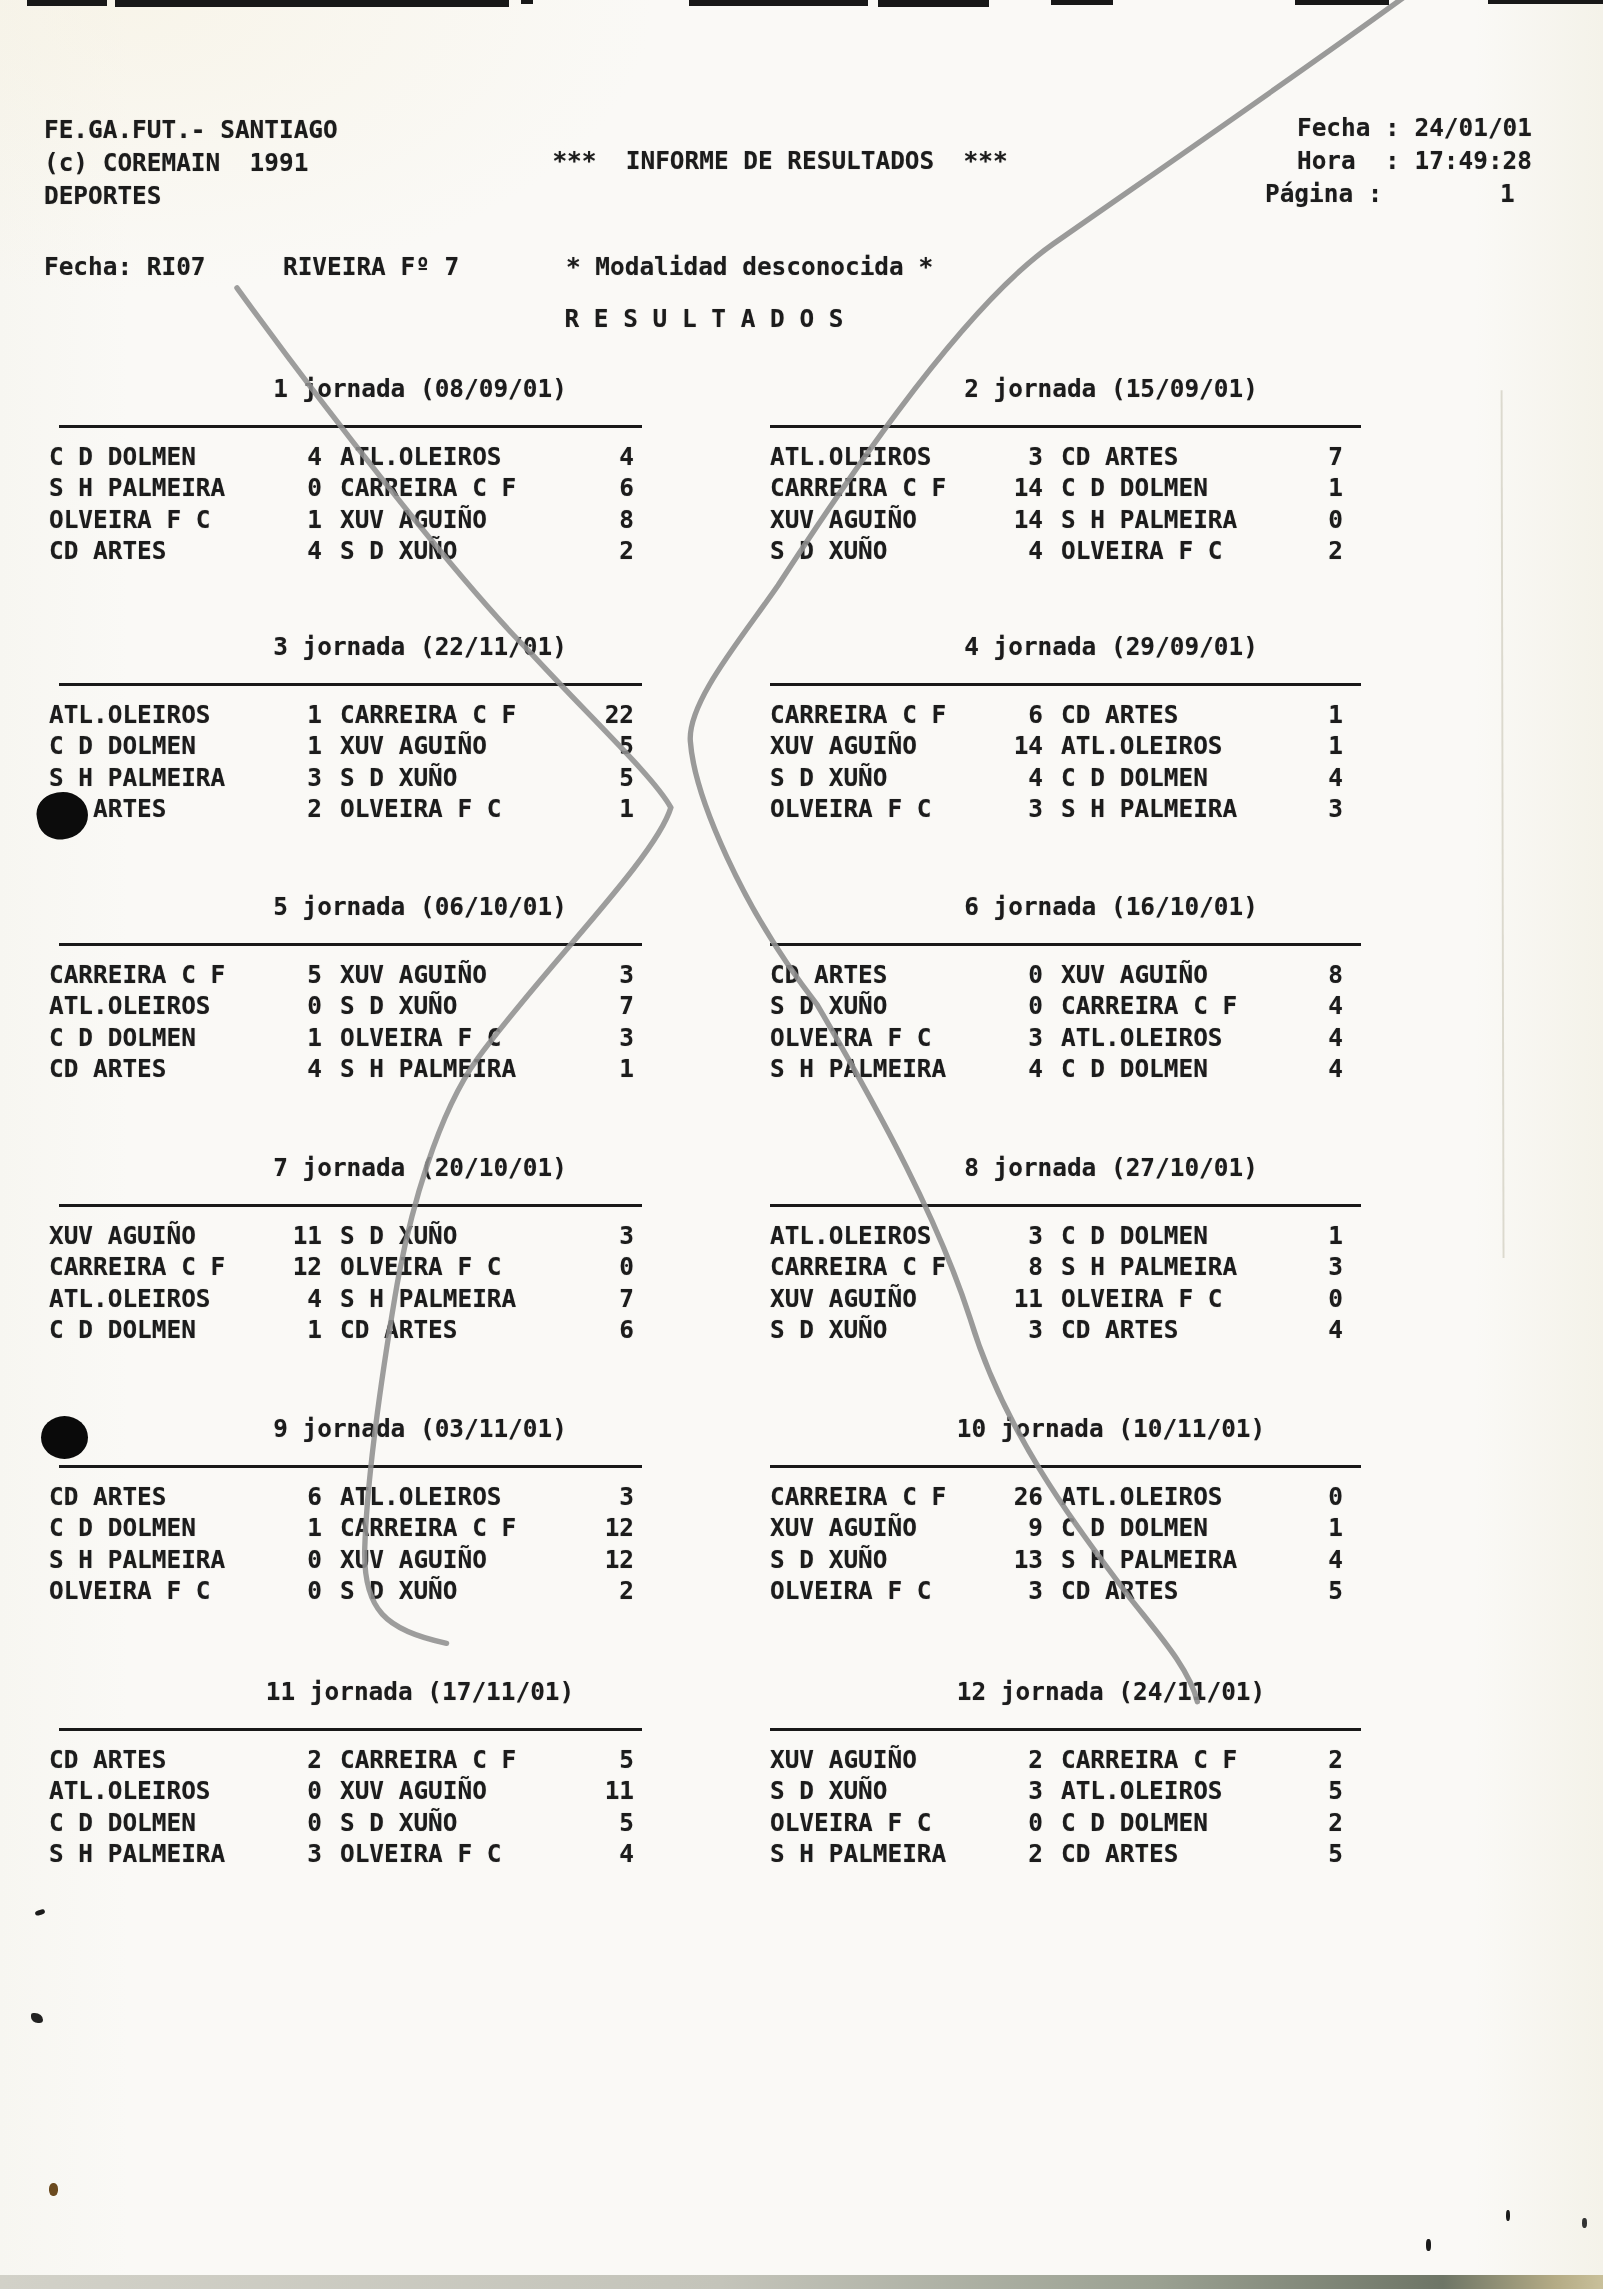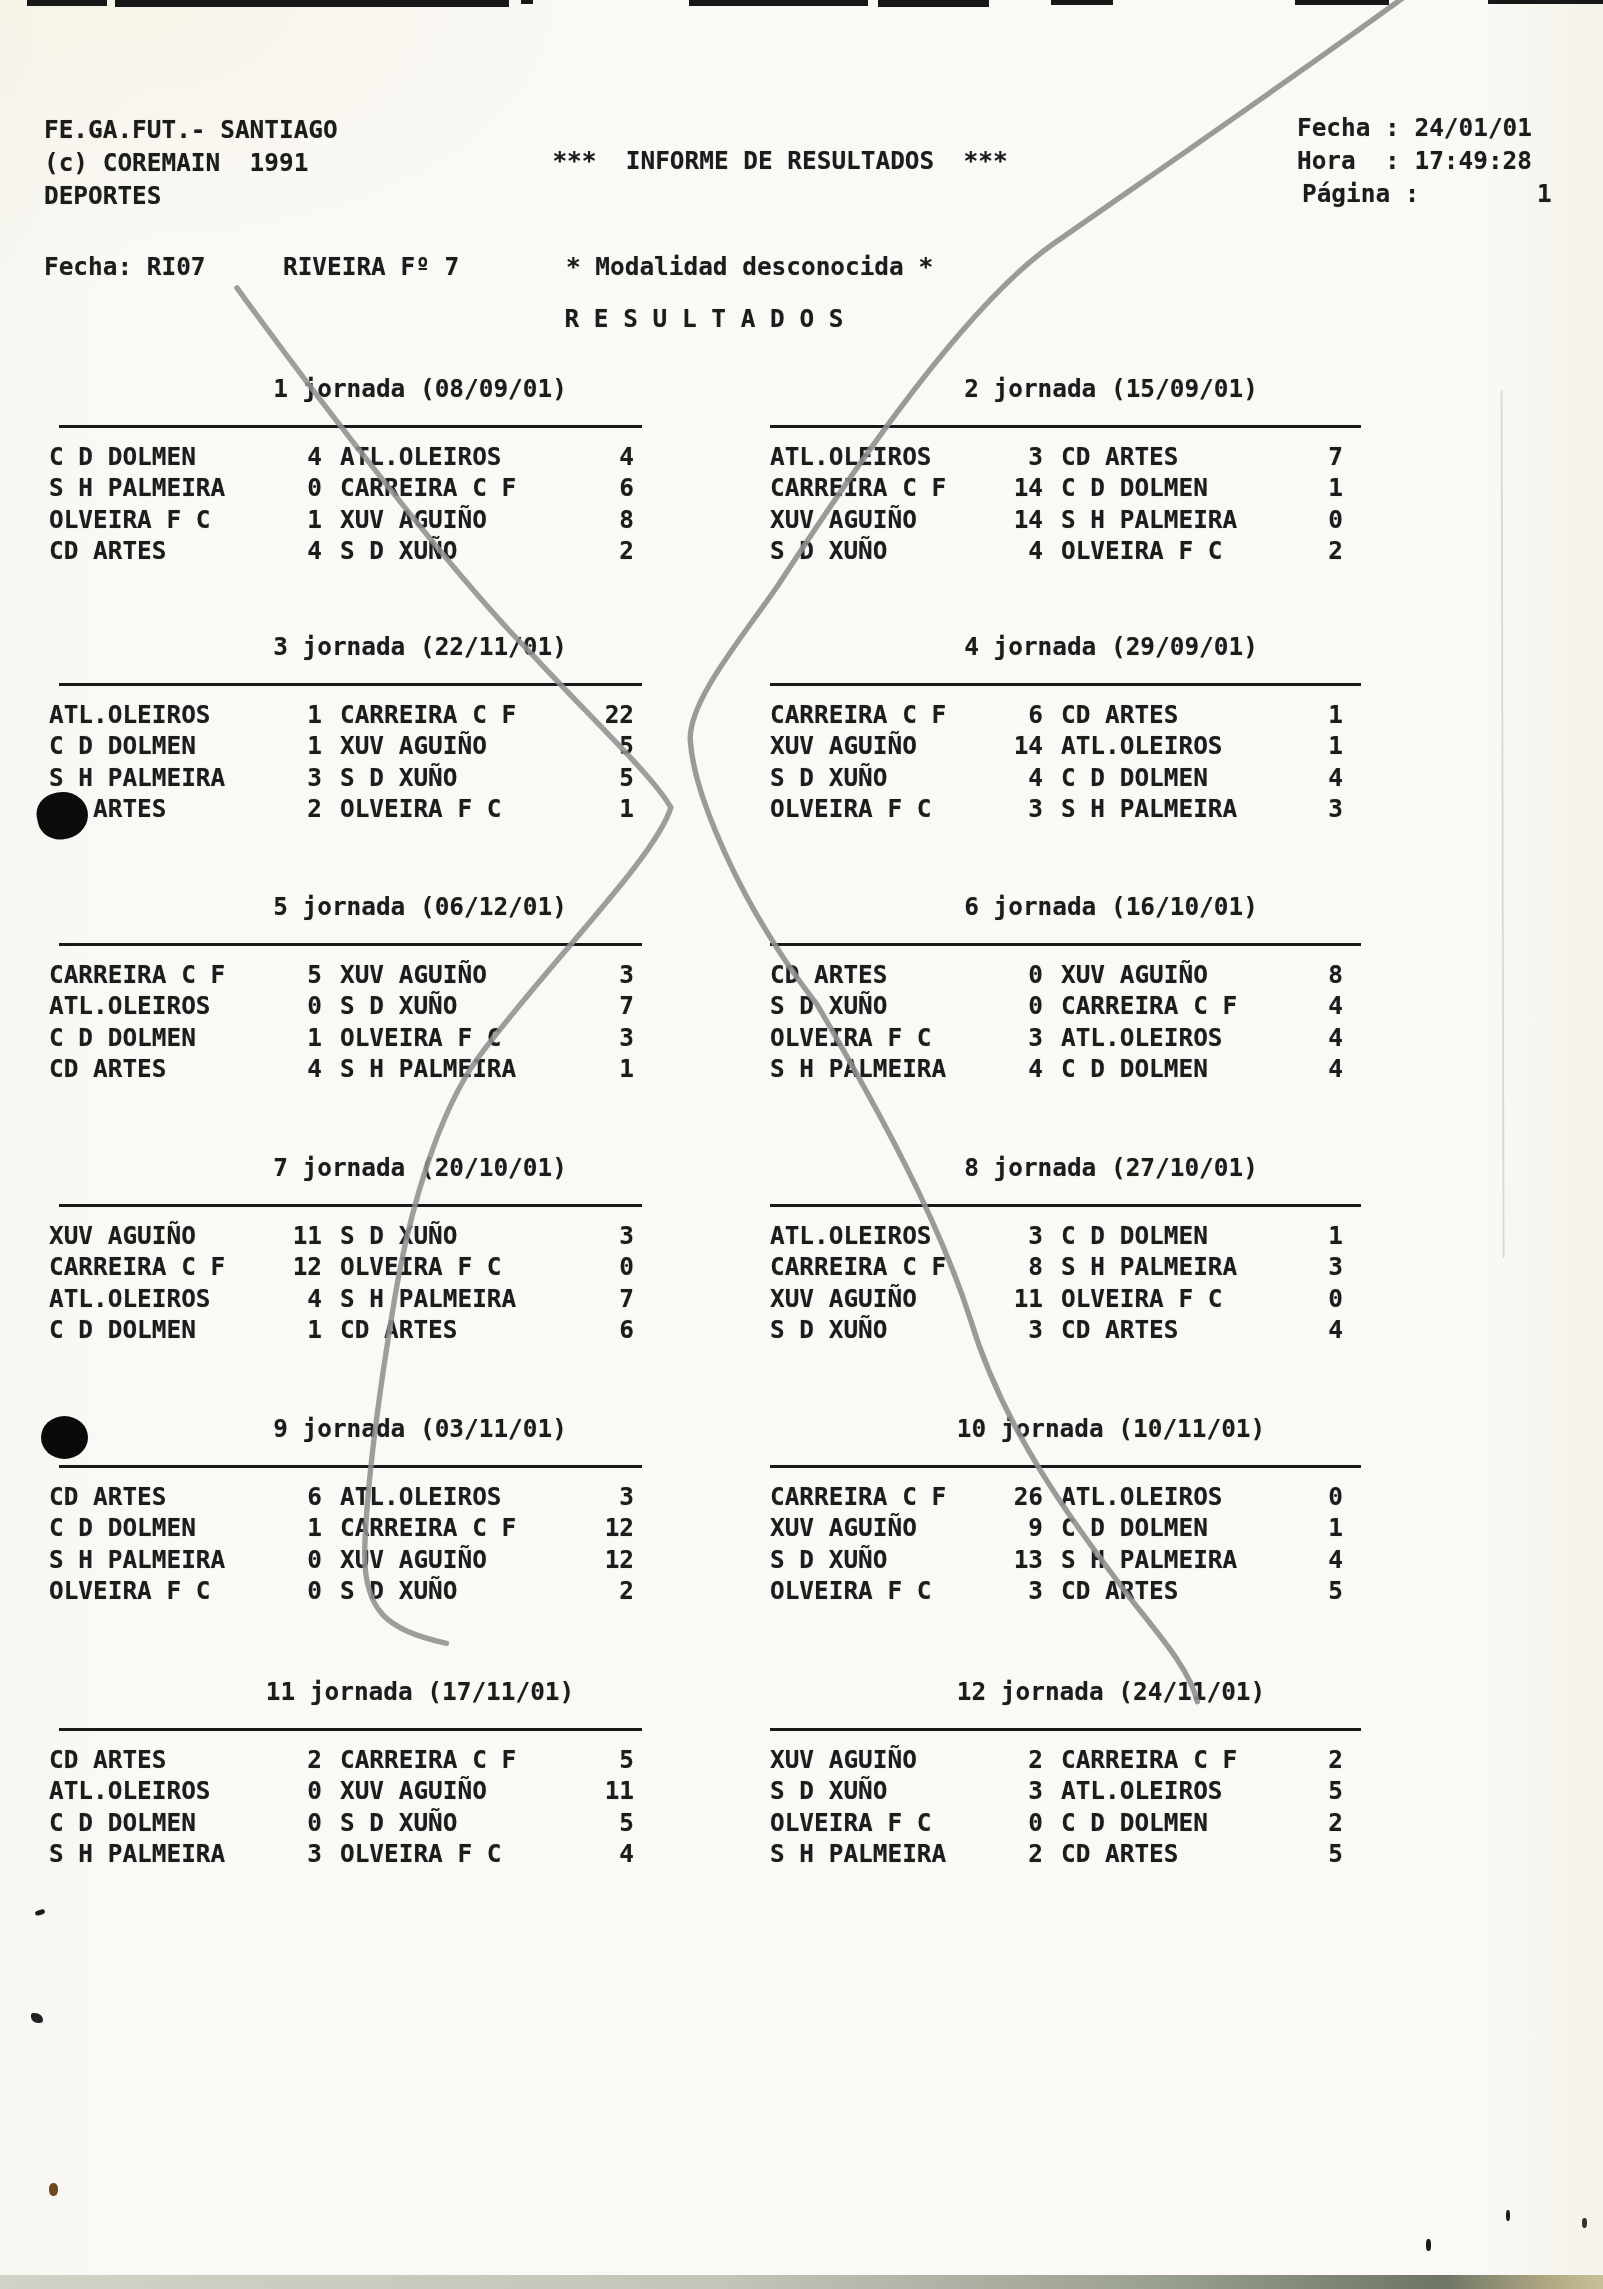--- a/index.html
+++ b/index.html
@@ -51,21 +51,21 @@
   <div class="topseg artifact" style="left:1488px;width:115px;height:3.9px;"></div>
 
   <div class="t" style="left:44px;top:115px;">FE.GA.FUT.- SANTIAGO</div>
   <div class="t" style="left:44px;top:148px;">(c) COREMAIN  1991</div>
   <div class="t" style="left:44px;top:181px;">DEPORTES</div>
 
   <div class="t ctr" style="left:780px;top:146px;">***  INFORME DE RESULTADOS  ***</div>
 
   <div class="t" style="left:1297px;top:113px;">Fecha : 24/01/01</div>
   <div class="t" style="left:1297px;top:146px;">Hora  : 17:49:28</div>
-  <div class="t" style="left:1302px;top:179px;text-align:right;">Página :        1</div>
+  <div class="t" style="left:1265px;top:179px;text-align:right;">Página :        1</div>
 
   <div class="t" style="left:44px;top:252px;">Fecha: RI07</div>
   <div class="t" style="left:283px;top:252px;">RIVEIRA Fº 7</div>
   <div class="t" style="left:566px;top:252px;">* Modalidad desconocida *</div>
 
   <div class="t ctr" style="left:704px;top:304px;">R E S U L T A D O S</div>
 
   <div id="blocks">
       <div class="jblock" style="left: 49px; top: 374px; width: 595px;">
         <div class="t ctr" style="left: 371px; top: 0px;">1 jornada (08/09/01)</div>
@@ -141,21 +141,21 @@
         <div class="t" style="left: 0px; top: 131px;">S D XUÑO</div>
         <div class="t num" style="left: 205px; top: 131px; width: 68px;">4</div>
         <div class="t" style="left: 291px; top: 131px;">C D DOLMEN</div>
         <div class="t num" style="left: 505px; top: 131px; width: 68px;">4</div>
         <div class="t" style="left: 0px; top: 162px;">OLVEIRA F C</div>
         <div class="t num" style="left: 205px; top: 162px; width: 68px;">3</div>
         <div class="t" style="left: 291px; top: 162px;">S H PALMEIRA</div>
         <div class="t num" style="left: 505px; top: 162px; width: 68px;">3</div>
       </div>
       <div class="jblock" style="left: 49px; top: 892px; width: 595px;">
-        <div class="t ctr" style="left: 371px; top: 0px;">5 jornada (06/12/01)</div>
+        <div class="t ctr" style="left: 371px; top: 0px;">5 jornada (06/10/01)</div>
         <div class="jrule" style="left: 9.8px; top: 51px; width: 583px;"></div>
         <div class="t" style="left: 0px; top: 68px;">CARREIRA C F</div>
         <div class="t num" style="left: 205px; top: 68px; width: 68px;">5</div>
         <div class="t" style="left: 291px; top: 68px;">XUV AGUIÑO</div>
         <div class="t num" style="left: 517px; top: 68px; width: 68px;">3</div>
         <div class="t" style="left: 0px; top: 99px;">ATL.OLEIROS</div>
         <div class="t num" style="left: 205px; top: 99px; width: 68px;">0</div>
         <div class="t" style="left: 291px; top: 99px;">S D XUÑO</div>
         <div class="t num" style="left: 517px; top: 99px; width: 68px;">7</div>
         <div class="t" style="left: 0px; top: 131px;">C D DOLMEN</div>

